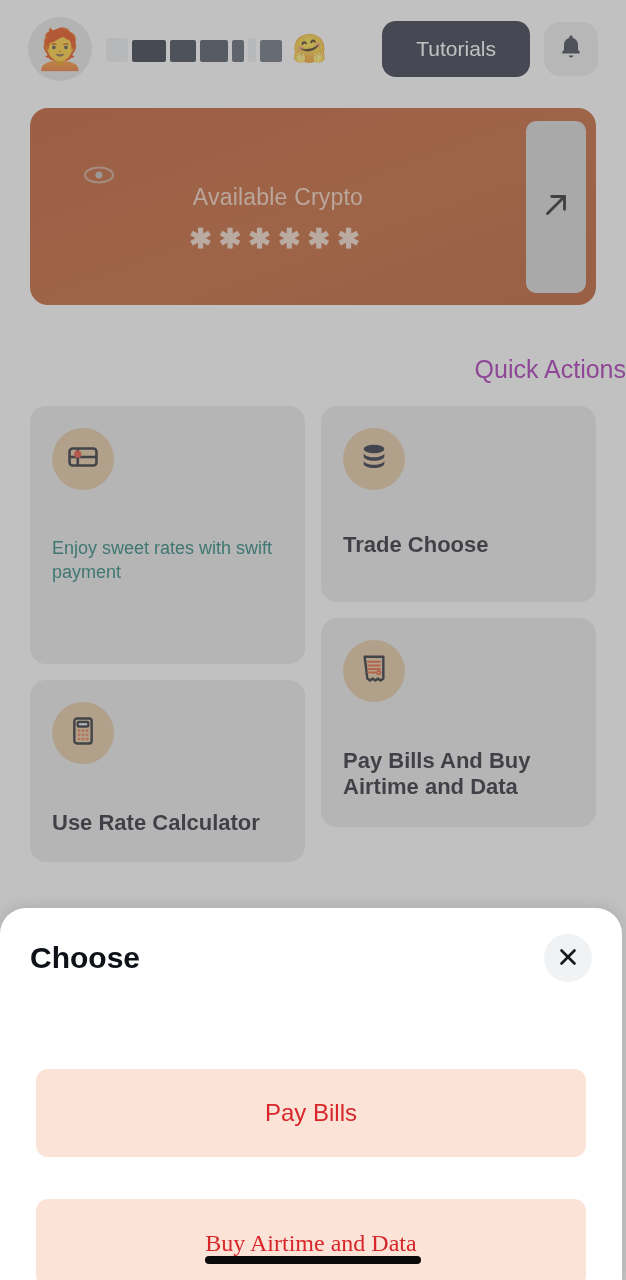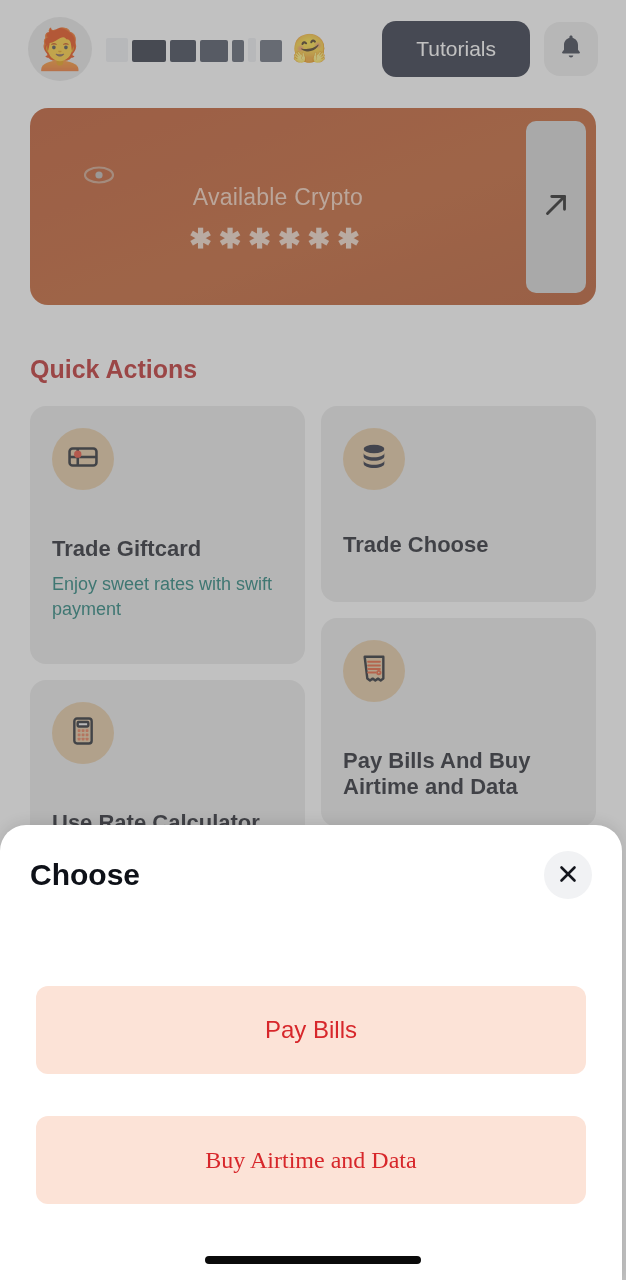--- a/index.html
+++ b/index.html
@@ -110,21 +110,21 @@
     width:60px; height:172px;
     background:#d2d2d2;
     border-radius:10px;
     display:flex; align-items:center; justify-content:center;
     cursor:pointer;
   }
 
   
   .section-title {
     margin:50px 0 22px 30px;
-    font-size:25px; font-weight:bold; color:#b91c1c;
+    font-size:25px; font-weight:normal; color:#a21caf;text-align:right;
   }
   .qa-grid {
     margin:0 30px;
     display:flex; gap:16px;
     align-items:flex-start;
   }
   .qa-col { flex:1; display:flex; flex-direction:column; gap:16px; }
   .qa-col.right { padding-top:0; }
   .qa-card {
     background:#e9e9e9;
@@ -146,21 +146,21 @@
     font-size:22px; font-weight:bold; color:#11141d; line-height:1.2;
   }
   .qa-sub {
     margin-top:10px;
     font-size:18px; color:#0f766e; line-height:1.35;
   }
 
   
   .sheet {
     position:absolute; left:0; right:4px; bottom:0;
-    height:455px;
+    height:372px;
     background:#ffffff;
     border-radius:26px 26px 0 0;
     z-index:60;
     box-shadow:0 -2px 14px rgba(0,0,0,.10);
   }
   .sheet-head {
     display:flex; align-items:center; justify-content:space-between;
     padding:26px 30px 0 30px;
   }
   .sheet-title { font-size:30px; font-weight:bold; color:#0e1118; }
@@ -266,21 +266,20 @@
               <svg width="34" height="34" viewBox="0 0 24 24" fill="none" stroke="#16181f" stroke-width="1.8">
                 <rect x="2.5" y="6" width="19" height="12" rx="2.2"></rect>
                 <line x1="2.5" y1="12" x2="21.5" y2="12"></line>
                 <line x1="8.3" y1="6" x2="8.3" y2="18"></line>
                 <g fill="#e8402a" stroke="none">
                   <circle cx="8.3" cy="10" r="2.6"></circle>
                 </g>
               </svg>
             </span>
           </div>
-          <div class="qa-title">Trade Giftcard</div>
           <div class="qa-sub">Enjoy sweet rates with swift payment</div>
         </div>
 
         <div class="qa-card short">
           <div class="qa-icon">
             <span>
               <svg width="32" height="32" viewBox="0 0 24 24" fill="none" stroke="#16181f" stroke-width="1.8">
                 <rect x="5.5" y="2.6" width="13" height="18.8" rx="2"></rect>
                 <rect x="8" y="5.3" width="8" height="3.3" rx=".7" fill="#f3f3f3"></rect>
                 <g fill="#e8734a" stroke="none">

